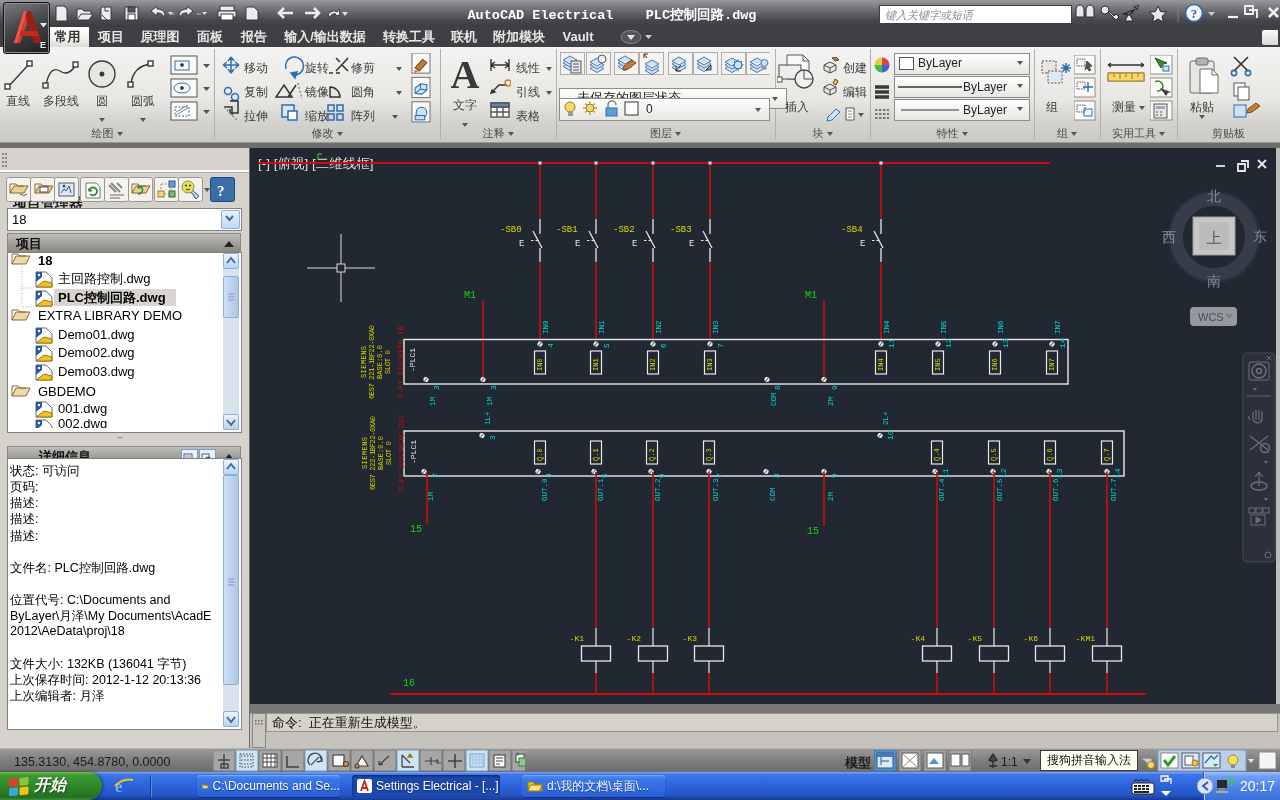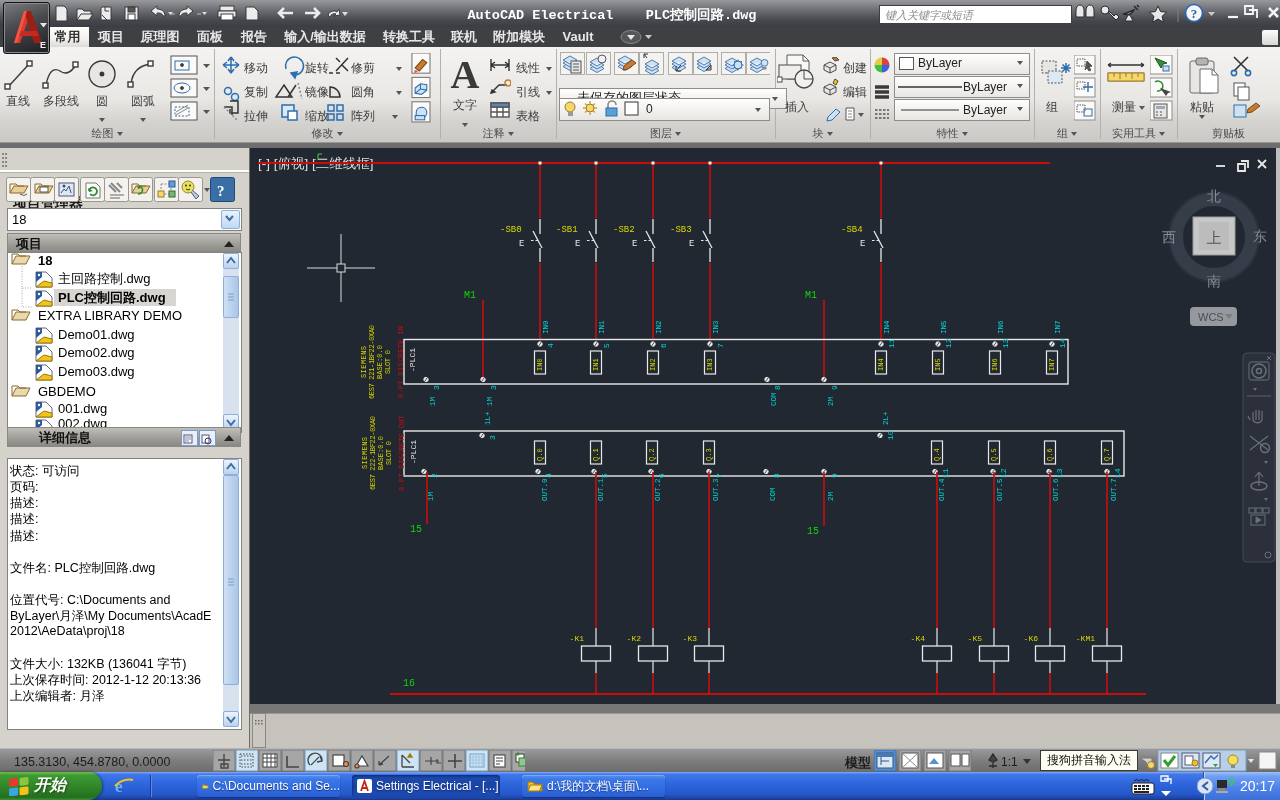--- a/index.html
+++ b/index.html
@@ -606,21 +606,21 @@
           <path d="M4 17 h6 M4 20 h6 M4 23 h6" stroke="#7a9cc8"></path>
         </svg></div>
     <div class="abs" style="left:223px;top:266px;width:16px;height:16px;background:linear-gradient(180deg,#eef4fc,#bcd2ec);border:1px solid #8cb0dc;border-radius:2px;box-sizing:border-box"><svg width="14" height="14">
           <path d="M3 5 l4 5 4 -5" fill="none" stroke="#3a6ea5" stroke-width="2"></path>
         </svg></div>
 
     <svg class="abs" style="left:110px;top:284px" width="30" height="6">
         <path d="M4 0 l4 3 -4 3 z M12 0 l4 3 -4 3 z" fill="#8a8884" transform="rotate(90 10 3)"></path>
       </svg>
 
-    <div class="pbar" style="top:279px;padding-left:31px;">详细信息
+    <div class="pbar" style="top:298px;padding-left:31px;">详细信息
       <div class="abs" style="right:42px;top:2px;width:15px;height:14px;background:#e8f0fa;border:1px solid #7a9cc8"><svg width="13" height="12">
             <rect x="2" y="2" width="8" height="8" fill="#fff" stroke="#557"></rect>
             <path d="M3 4 h6 M3 6 h6 M3 8 h4" stroke="#88a"></path>
           </svg></div>
       <div class="abs" style="right:24px;top:2px;width:15px;height:14px;background:#e8f0fa;border:1px solid #7a9cc8"><svg width="13" height="12">
             <rect x="2" y="2" width="7" height="8" fill="#fff" stroke="#557"></rect>
             <circle cx="8" cy="8" r="3" fill="none" stroke="#336"></circle>
           </svg></div>
       <svg class="abs" style="right:6px;top:6px" width="10" height="8">
           <path d="M0 7 l5 -6 5 6 z" fill="#222"></path>
@@ -944,20 +944,21 @@
           <g fill="#6a6a6a">
             <rect x="2" y="2" width="1.5" height="1.5"></rect>
             <rect x="5" y="2" width="1.5" height="1.5"></rect>
             <rect x="8" y="2" width="1.5" height="1.5"></rect>
             <rect x="2" y="5" width="1.5" height="1.5"></rect>
             <rect x="5" y="5" width="1.5" height="1.5"></rect>
             <rect x="8" y="5" width="1.5" height="1.5"></rect>
           </g>
         </svg>
     </div>
+    <div class="abs" style="left:16px;top:9px;width:1012px;height:19px;background:#d6d2ca;border:1px solid #98958e;box-sizing:border-box;font-size:13px;color:#111;line-height:17px;padding-left:5px;">命令:&nbsp;&nbsp;正在重新生成模型。</div>
   </div>
   <div id="status" class="abs">
     <div class="abs" style="left:14px;top:6px;font-size:12.5px;color:#1c1c1c;">135.3130, 454.8780, 0.0000</div>
     <svg class="abs" style="left:213px;top:1px" width="312" height="22" viewBox="0 0 312 22">
       <g>
         <rect x="0" y="0" width="22" height="21" fill="#a6a6a6" stroke="#787878"></rect>
         <rect x="23" y="0" width="22" height="21" fill="#cde4f4" stroke="#7a9cc0"></rect>
         <rect x="46" y="0" width="22" height="21" fill="#a6a6a6" stroke="#787878"></rect>
         <rect x="69" y="0" width="22" height="21" fill="#a6a6a6" stroke="#787878"></rect>
         <rect x="92" y="0" width="22" height="21" fill="#cde4f4" stroke="#7a9cc0"></rect>

